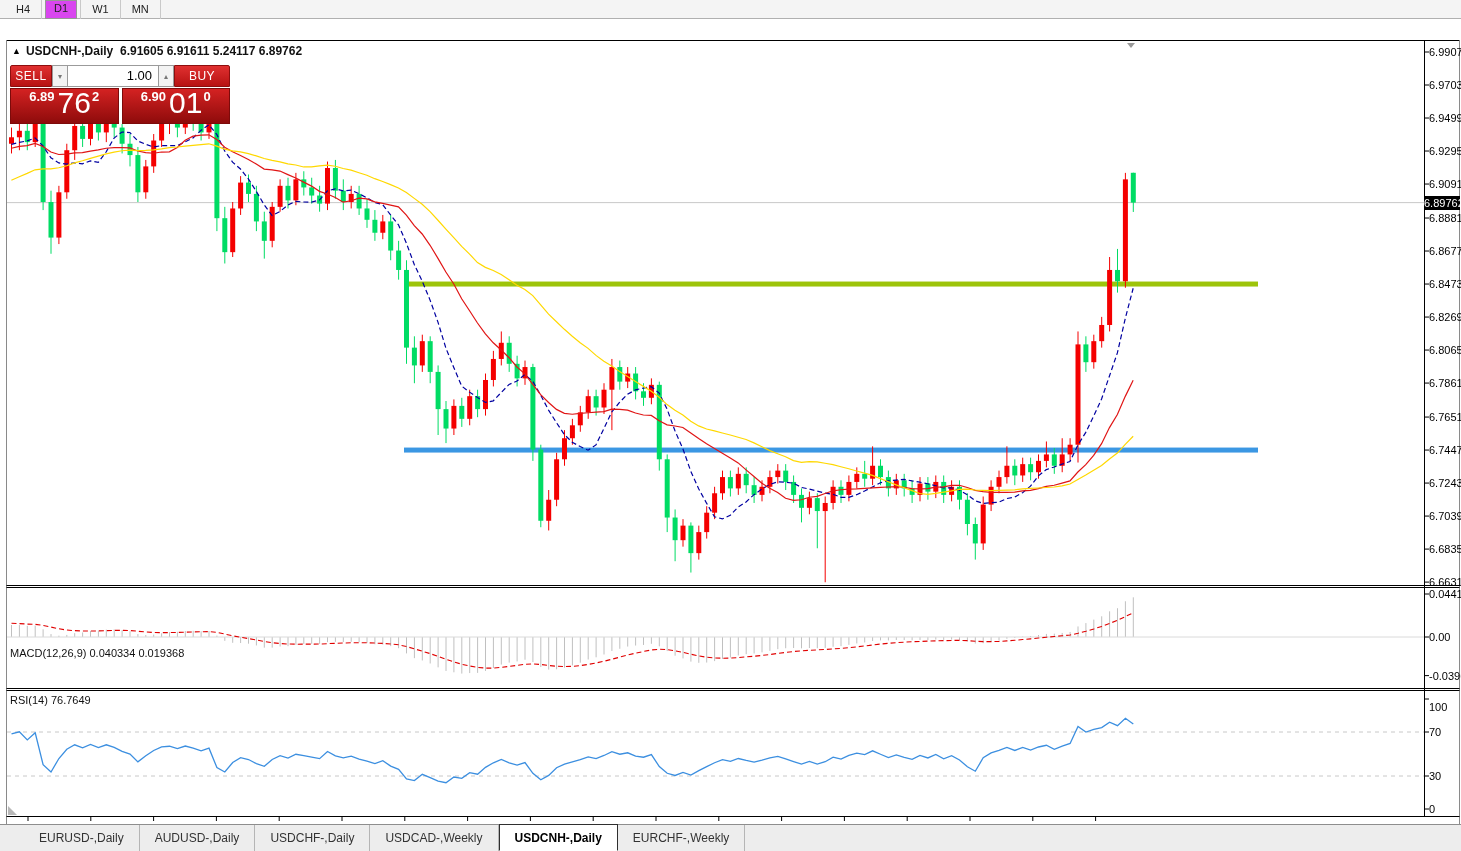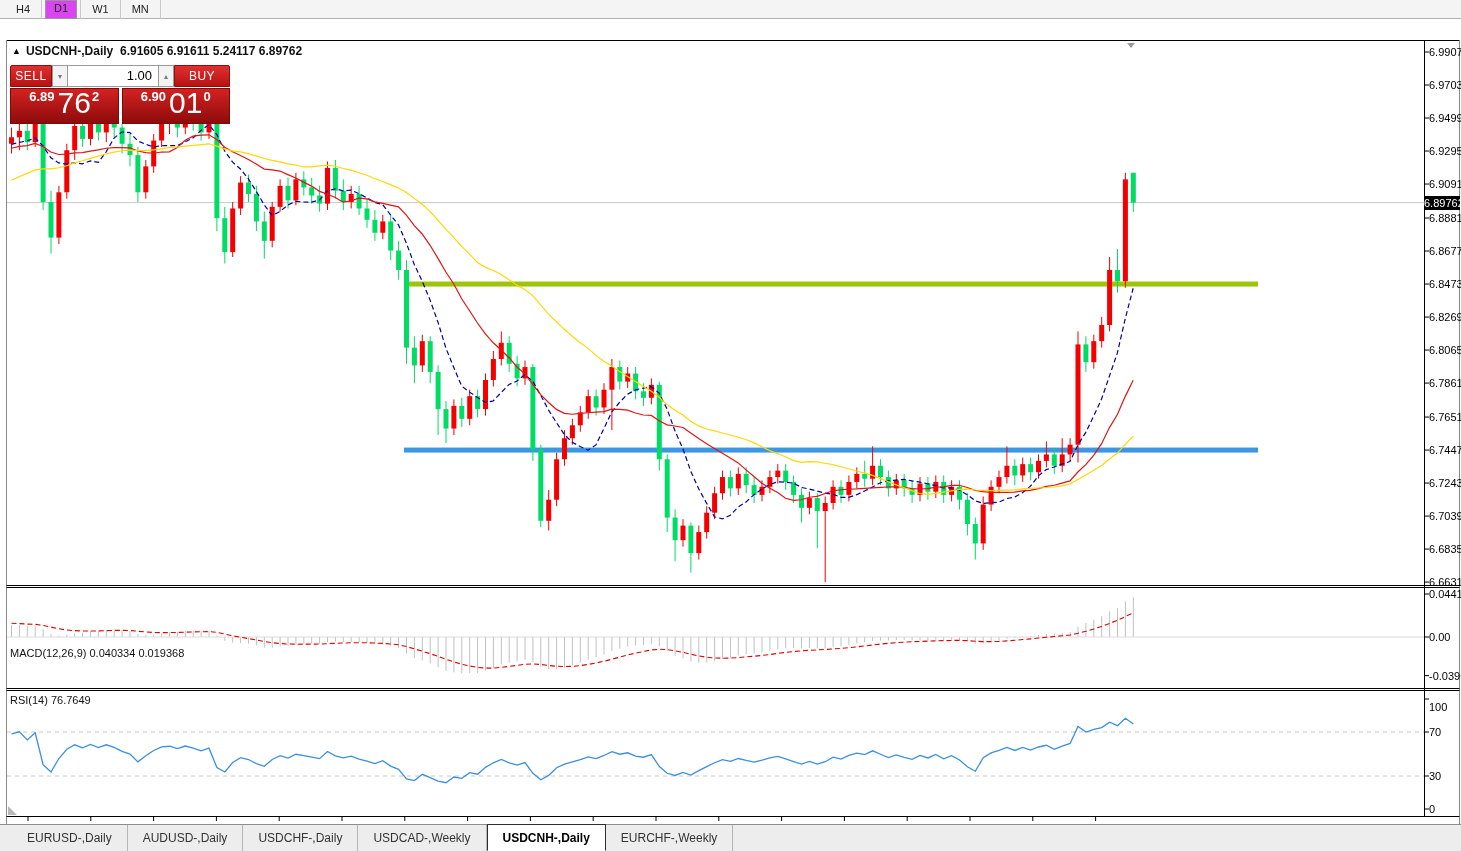--- a/index.html
+++ b/index.html
@@ -37,21 +37,21 @@
        font-size:13px;color:#000;text-align:right;padding:2px 6px 0 0;box-sizing:border-box;}
   .row2{display:flex;height:36px;margin-top:1px;}
   .bigprice{flex:1;background:linear-gradient(#d42222,#8e0b0b);color:#fff;display:flex;align-items:flex-start;
             justify-content:center;padding-bottom:2px;border:1px solid #7d0a0a;box-sizing:border-box;}
   .bigprice .small{font-size:13px;font-weight:bold;margin-right:3px;margin-bottom:2px;}
   .bigprice .big{font-size:30px;font-weight:normal;line-height:28px;}
   .bigprice .sup{font-size:13px;font-weight:bold;margin-left:1px;margin-bottom:12px;}
   .gap{width:3px;background:#fff;}
   
   .tabbar{position:absolute;top:824px;left:0;width:1461px;height:27px;background:#ededed;
-          border-top:1px solid #8e8e8e;display:flex;align-items:stretch;padding-left:12px;box-sizing:border-box;z-index:3;}
+          border-top:1px solid #8e8e8e;display:flex;align-items:stretch;padding-left:24px;box-sizing:border-box;z-index:3;}
   .tab{display:flex;align-items:center;padding:0 15px;font-size:12px;color:#333;
        border-right:1px solid #b5b5b5;cursor:default;white-space:nowrap;}
   .tab.active{background:#fff;border:1px solid #2f2f2f;border-bottom:1px solid #fff;font-weight:bold;color:#000;margin-top:-1px;}
 </style>
 </head>
 <body>
 
 <div class="screen">
 
   <div class="toolbar" id="tfbar">

